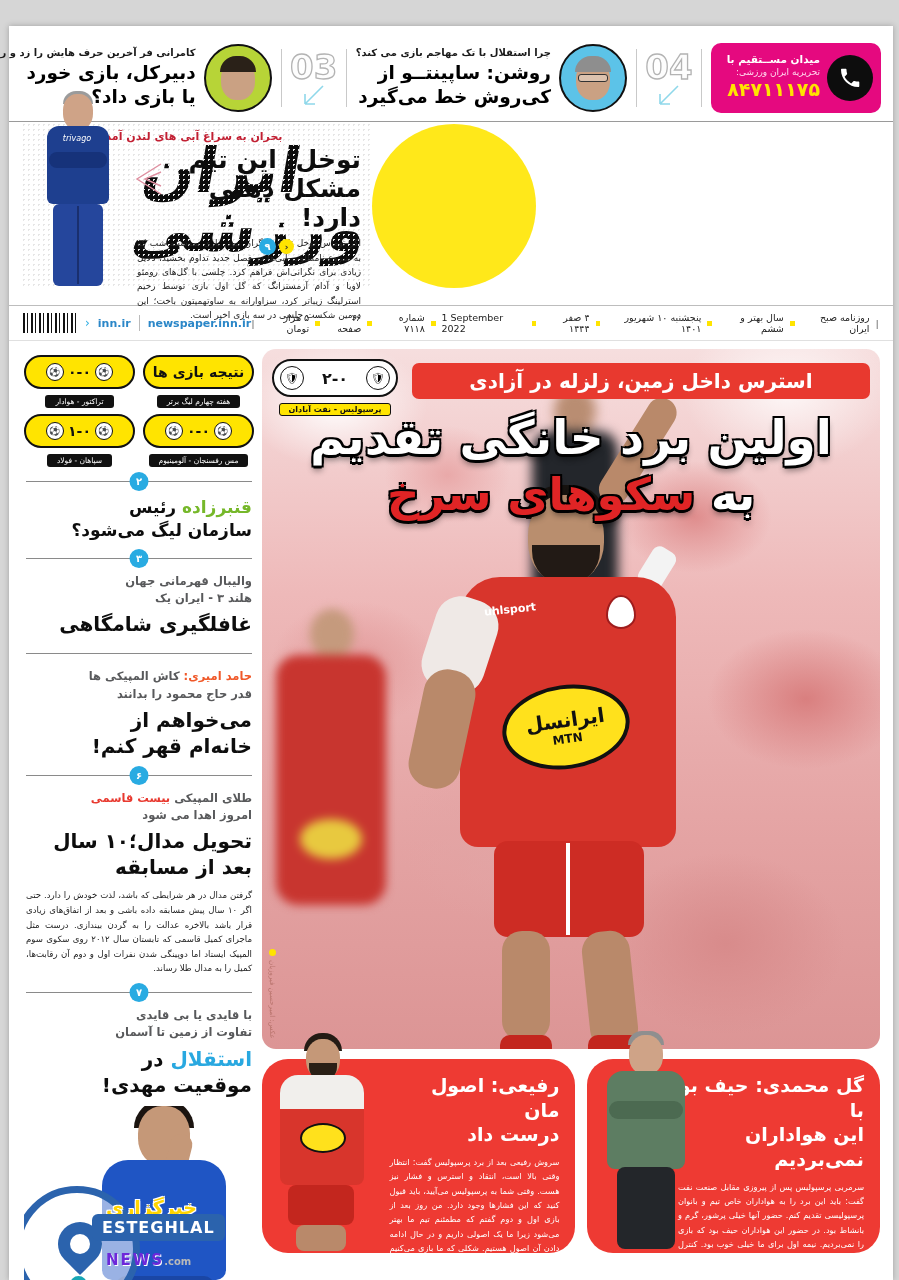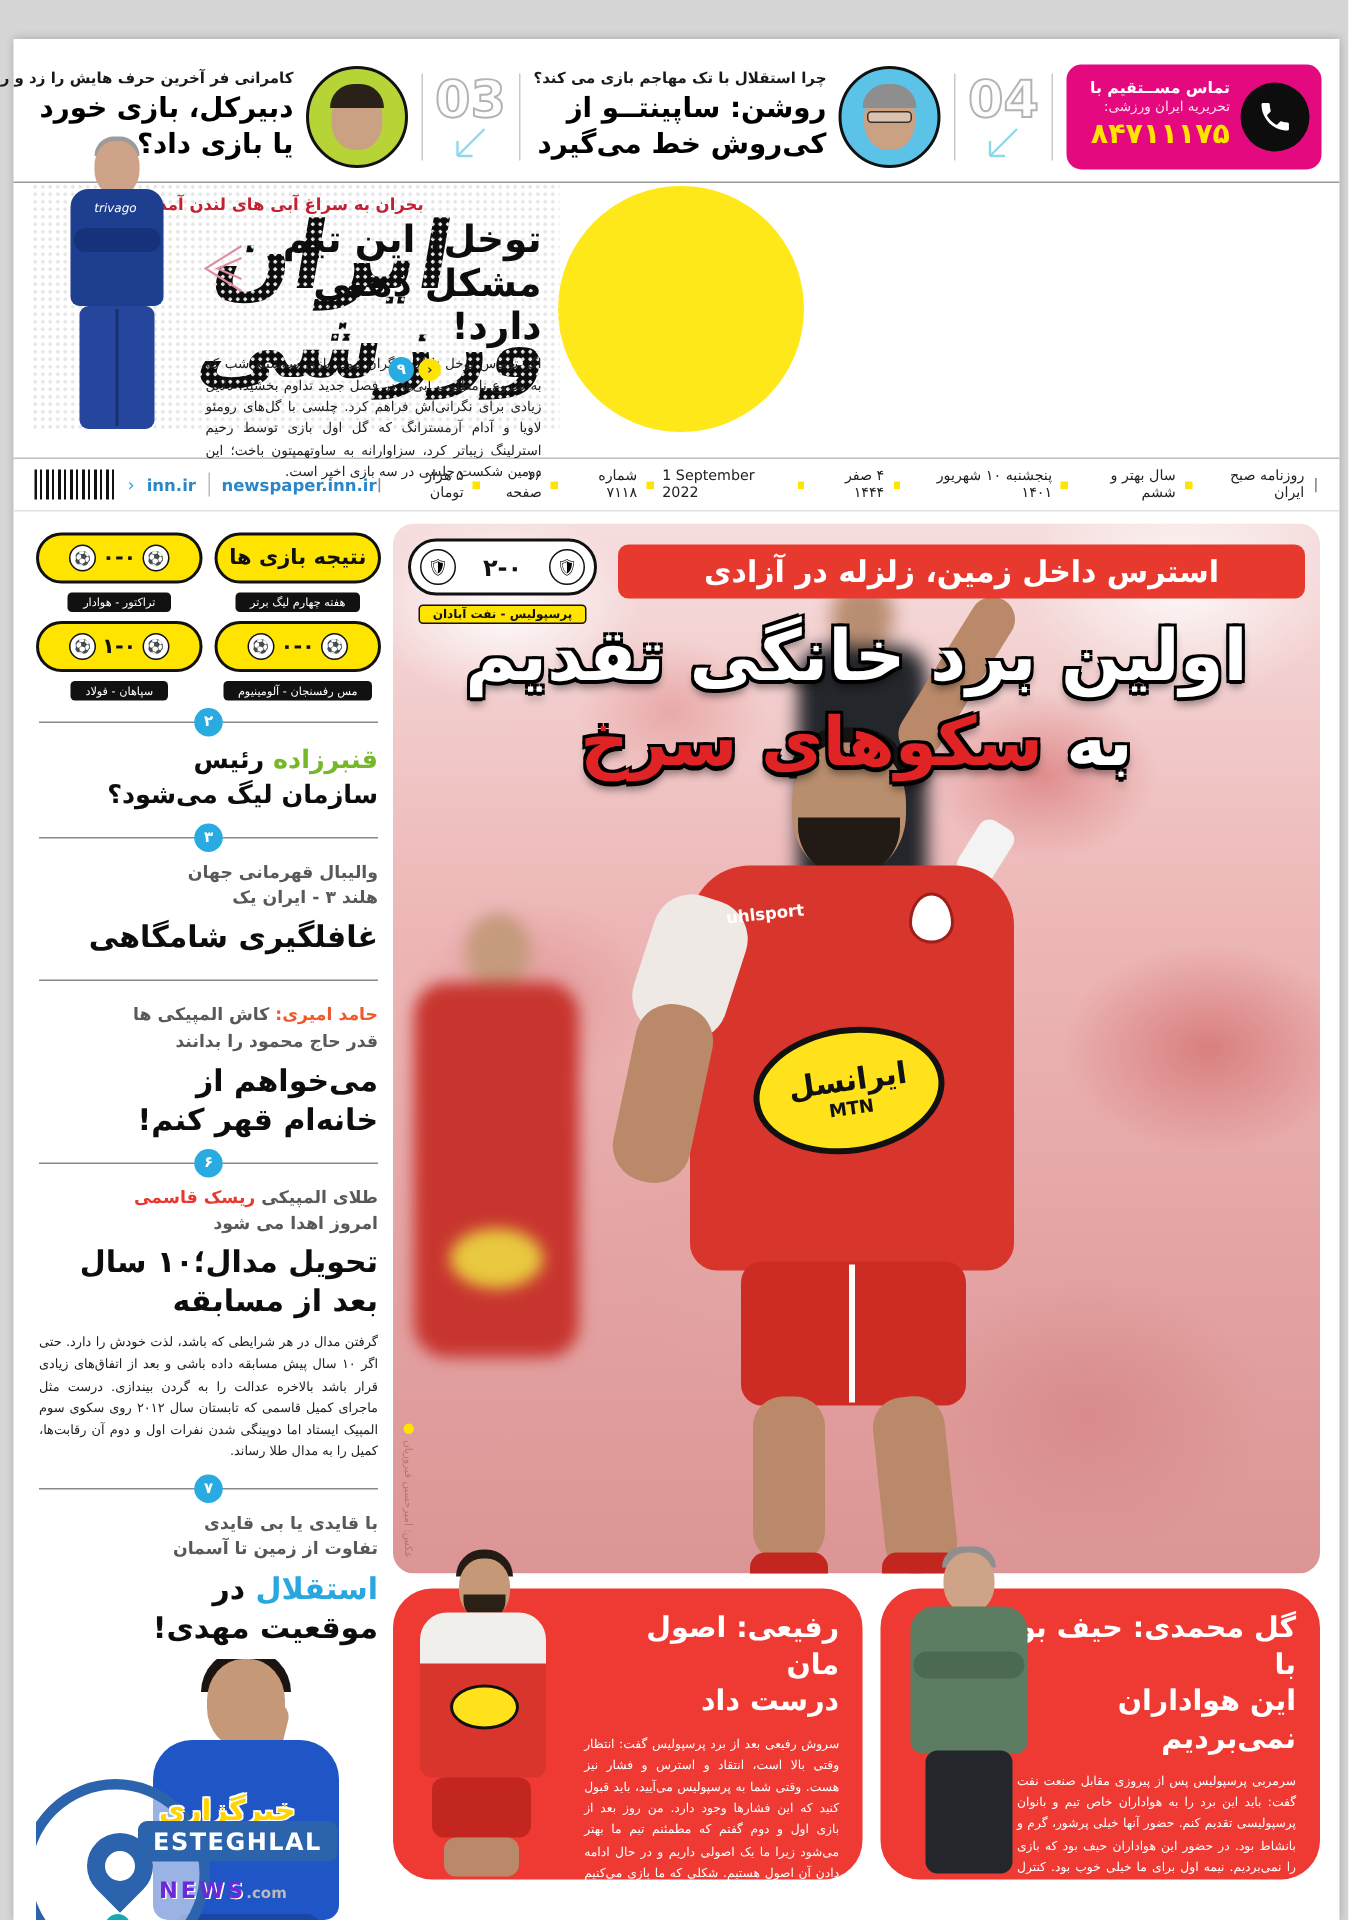--- a/index.html
+++ b/index.html
@@ -201,21 +201,21 @@
 <div class="paper">
 
   <header class="topstrip">
     <div class="phone-box">
       <div class="phone-circle">
         <svg width="24" height="24" viewBox="0 0 24 24">
               <path d="M6.6 10.8c1.4 2.7 3.9 5.2 6.6 6.6l2.2-2.2c.3-.3.7-.4 1.1-.2 1.2.4 2.5.6 3.8.6.6 0 1 .4 1 1V20c0 .6-.4 1-1 1C10.8 21 3 13.2 3 3.7c0-.6.4-1 1-1h3.5c.6 0 1 .4 1 1 0 1.3.2 2.6.6 3.8.1.4 0 .8-.3 1.1l-2.2 2.2z" fill="#fff"></path>
             </svg>
       </div>
       <div class="phone-texts">
-        <div class="phone-l1">تماس مســتقیم با</div>
+        <div class="phone-l1">میدان مســتقیم با</div>
         <div class="phone-l2">تحریریه ایران ورزشی:</div>
         <div class="phone-num">۸۴۷۱۱۱۷۵</div>
       </div>
     </div>
 
     <div class="vdiv"></div>
     <div class="pagemark">
       <div class="num">04</div>
       <svg width="26" height="22" viewBox="0 0 26 22">
             <path d="M22 2 L4 20 M4 20 L4 10 M4 20 L14 20" stroke="#8fd8ea" stroke-width="1.6" fill="none"></path>
@@ -484,21 +484,21 @@
           <div>می‌خواهم از</div>
           <div>خانه‌ام قهر کنم!</div>
         </div>
       </div>
 
       <div class="divider">
             <div class="nbadge">۶</div>
           </div>
       <div class="s-item">
         <div class="s-kicker">
-          <div><span>طلای المپیکی </span><span class="red">ریسک قاسمی</span></div>
+          <div><span>طلای المپیکی </span><span class="red">بیست قاسمی</span></div>
           <div>امروز اهدا می شود</div>
         </div>
         <div class="s-head">
           <div>تحویل مدال؛۱۰ سال</div>
           <div>بعد از مسابقه</div>
         </div>
         <div class="s-body">گرفتن مدال در هر شرایطی که باشد، لذت خودش را دارد. حتی اگر ۱۰ سال پیش مسابقه داده باشی و بعد از اتفاق‌های زیادی قرار باشد بالاخره عدالت را به گردن بیندازی. درست مثل ماجرای کمیل قاسمی که تابستان سال ۲۰۱۲ روی سکوی سوم المپیک ایستاد اما دوپینگی شدن نفرات اول و دوم آن رقابت‌ها، کمیل را به مدال طلا رساند.</div>
       </div>
 
       <div class="divider">

